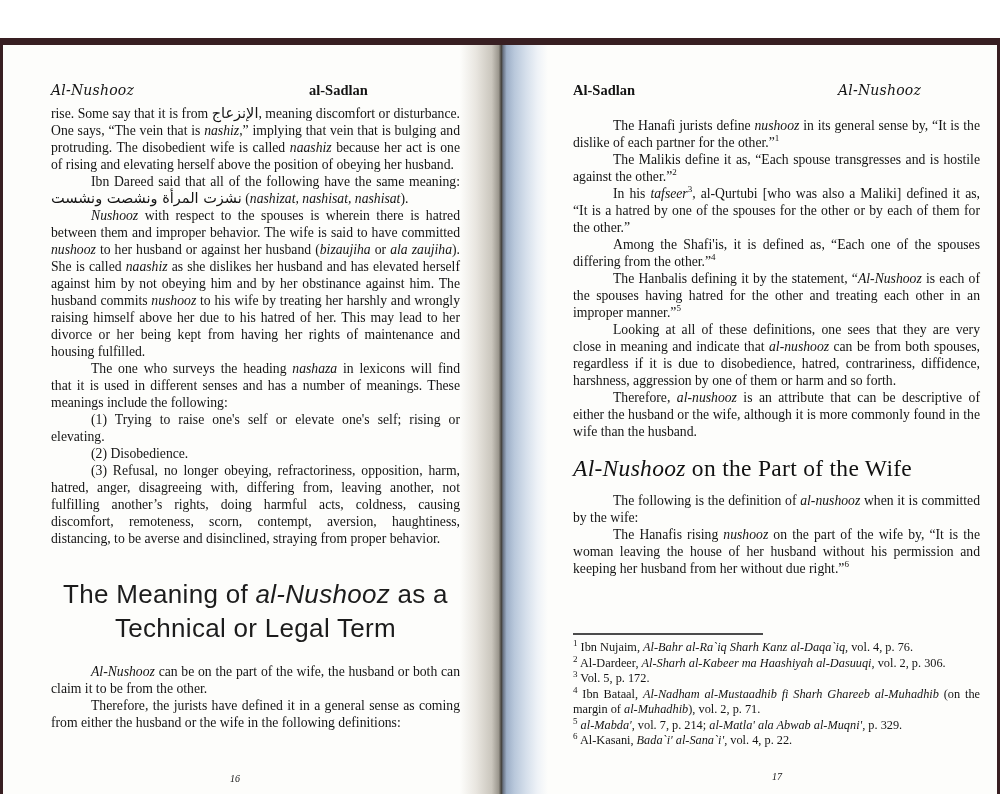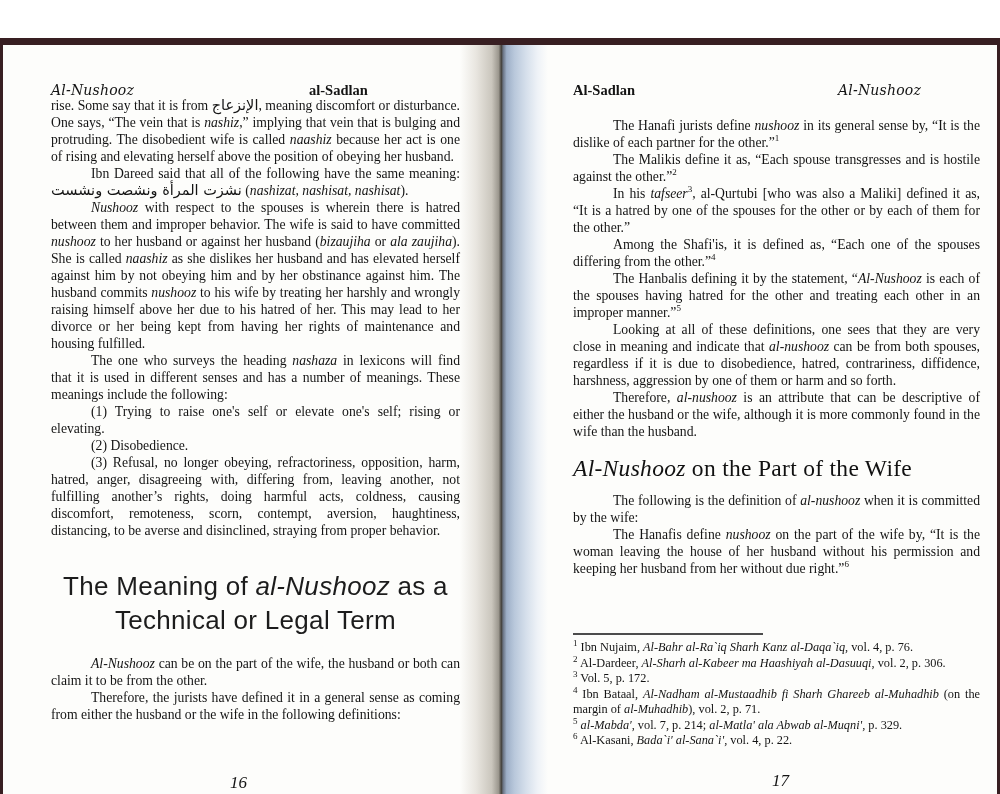--- a/index.html
+++ b/index.html
@@ -29,39 +29,39 @@
   .para sup, .footnote sup { font-size:9px; line-height:0; vertical-align:super; }
   .heading-sans {
     font-family:"Liberation Sans",sans-serif; font-weight:400; font-size:26px;
     line-height:34px; text-align:center; color:#1c1c1c;
     margin:30px 0 18px 0; letter-spacing:.3px;
   }
   .heading-serif {
     font-weight:normal; font-size:23.5px; line-height:30px; color:#111;
     margin:13px 0 9px 0; letter-spacing:.3px;
   }
-  .pagenum { position:absolute; font-style:italic; font-size:17px; }
+  .pagenum { position:absolute; font-style:italic; font-size:10px; }
   .footnote-block { position:absolute; }
   .fn-rule { width:190px; border-top:2px solid #4c4c4c; margin-bottom:5px; }
   .footnote { font-size:12.3px; line-height:15.5px; text-align:justify; }
 </style>
 </head>
 <body>
 
 <div id="scan">
 
   <div class="gutter"></div>
 
   <div>
     <div class="runhead" style="left:48px; width:408px;">
       <span class="runhead-title" style="left:0;">Al-Nushooz</span>
       <span class="runhead-author" style="left:258px;">al-Sadlan</span>
     </div>
 
-    <div class="body-block" style="left:48px; top:52px; width:409px;">
+    <div class="body-block" style="left:48px; top:60px; width:409px;">
       <div>
           <div class="para"><span>rise. Some say that it is from </span><span class="ar">الإنزعاج</span><span>, meaning discomfort or disturbance. One says, “The vein that is </span><span class="it">nashiz</span><span>,” implying that vein that is bulging and protruding. The disobedient wife is called </span><span class="it">naashiz</span><span> because her act is one of rising and elevating herself above the position of obeying her husband.</span></div>
           <div class="para indent"><span>Ibn Dareed said that all of the following have the same meaning: </span><span class="ar">نشزت المرأة ونشصت ونشست</span><span> (</span><span class="it">nashizat, nashisat, nashisat</span><span>).</span></div>
           <div class="para indent"><span class="it">Nushooz</span><span> with respect to the spouses is wherein there is hatred between them and improper behavior. The wife is said to have committed </span><span class="it">nushooz</span><span> to her husband or against her husband (</span><span class="it">bizaujiha</span><span> or </span><span class="it">ala zaujiha</span><span>). She is called </span><span class="it">naashiz</span><span> as she dislikes her husband and has elevated herself against him by not obeying him and by her obstinance against him. The husband commits </span><span class="it">nushooz</span><span> to his wife by treating her harshly and wrongly raising himself above her due to his hatred of her. This may lead to her divorce or her being kept from having her rights of maintenance and housing fulfilled.</span></div>
           <div class="para indent"><span>The one who surveys the heading </span><span class="it">nashaza</span><span> in lexicons will find that it is used in different senses and has a number of meanings. These meanings include the following:</span></div>
           <div class="para indent"><span>(1) Trying to raise one's self or elevate one's self; rising or elevating.</span></div>
           <div class="para indent"><span>(2) Disobedience.</span></div>
           <div class="para indent"><span>(3) Refusal, no longer obeying, refractoriness, opposition, harm, hatred, anger, disagreeing with, differing from, leaving another, not fulfilling another’s rights, doing harmful acts, coldness, causing discomfort, remoteness, scorn, contempt, aversion, haughtiness, distancing, to be averse and disinclined, straying from proper behavior.</span></div>
         </div>
       <div class="heading-sans"><span>The Meaning of </span><span class="it">al-Nushooz</span><span> as a</span><br><span>Technical or Legal Term</span></div>
@@ -86,21 +86,21 @@
           <div class="para indent"><span>The Malikis define it as, “Each spouse transgresses and is hostile against the other.”</span><sup>2</sup></div>
           <div class="para indent"><span>In his </span><span class="it">tafseer</span><sup>3</sup><span>, al-Qurtubi [who was also a Maliki] defined it as, “It is a hatred by one of the spouses for the other or by each of them for the other.”</span></div>
           <div class="para indent"><span>Among the Shafi'is, it is defined as, “Each one of the spouses differing from the other.”</span><sup>4</sup></div>
           <div class="para indent"><span>The Hanbalis defining it by the statement, “</span><span class="it">Al-Nushooz</span><span> is each of the spouses having hatred for the other and treating each other in an improper manner.”</span><sup>5</sup></div>
           <div class="para indent"><span>Looking at all of these definitions, one sees that they are very close in meaning and indicate that </span><span class="it">al-nushooz</span><span> can be from both spouses, regardless if it is due to disobedience, hatred, contrariness, diffidence, harshness, aggression by one of them or harm and so forth.</span></div>
           <div class="para indent"><span>Therefore, </span><span class="it">al-nushooz</span><span> is an attribute that can be descriptive of either the husband or the wife, although it is more commonly found in the wife than the husband.</span></div>
         </div>
       <div class="heading-serif"><span class="it">Al-Nushooz</span><span> on the Part of the Wife</span></div>
       <div>
           <div class="para indent"><span>The following is the definition of </span><span class="it">al-nushooz</span><span> when it is committed by the wife:</span></div>
-          <div class="para indent"><span>The Hanafis define </span><span class="it">nushooz</span><span> on the part of the wife by, “It is the woman leaving the house of her husband without his permission and keeping her husband from her without due right.”</span><sup>6</sup></div>
+          <div class="para indent"><span>The Hanafis rising </span><span class="it">nushooz</span><span> on the part of the wife by, “It is the woman leaving the house of her husband without his permission and keeping her husband from her without due right.”</span><sup>6</sup></div>
         </div>
     </div>
 
     <div class="footnote-block" style="left:570px; top:588px; width:407px;">
       <div class="fn-rule"></div>
       <div>
           <div class="footnote"><sup>1</sup> <span>Ibn Nujaim, </span><span class="it">Al-Bahr al-Ra`iq Sharh Kanz al-Daqa`iq</span><span>, vol. 4, p. 76.</span></div>
           <div class="footnote"><sup>2</sup> <span>Al-Dardeer, </span><span class="it">Al-Sharh al-Kabeer ma Haashiyah al-Dasuuqi</span><span>, vol. 2, p. 306.</span></div>
           <div class="footnote"><sup>3</sup> <span>Vol. 5, p. 172.</span></div>
           <div class="footnote"><sup>4</sup> <span>Ibn Bataal, </span><span class="it">Al-Nadham al-Mustaadhib fi Sharh Ghareeb al-Muhadhib</span><span> (on the margin of </span><span class="it">al-Muhadhib</span><span>), vol. 2, p. 71.</span></div>

